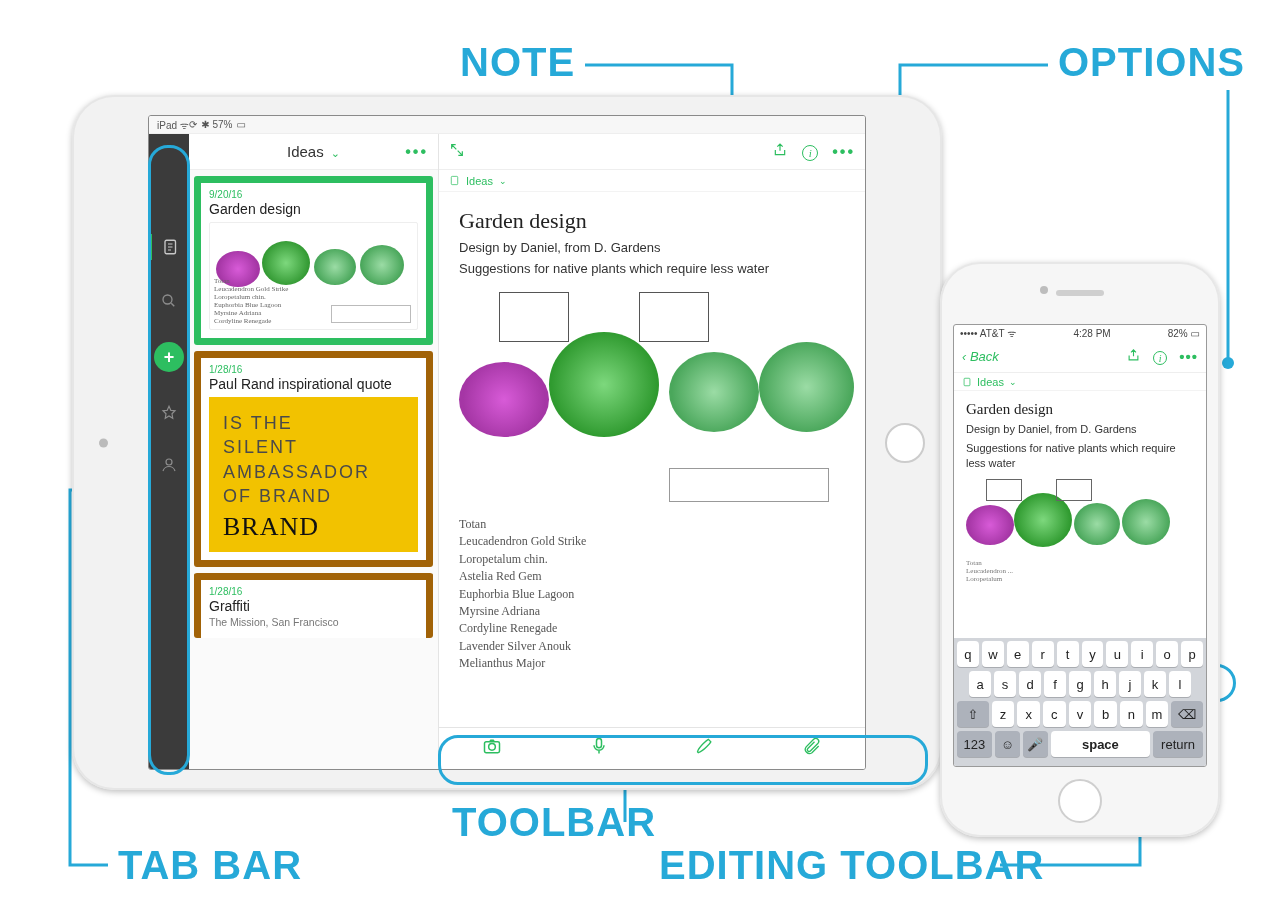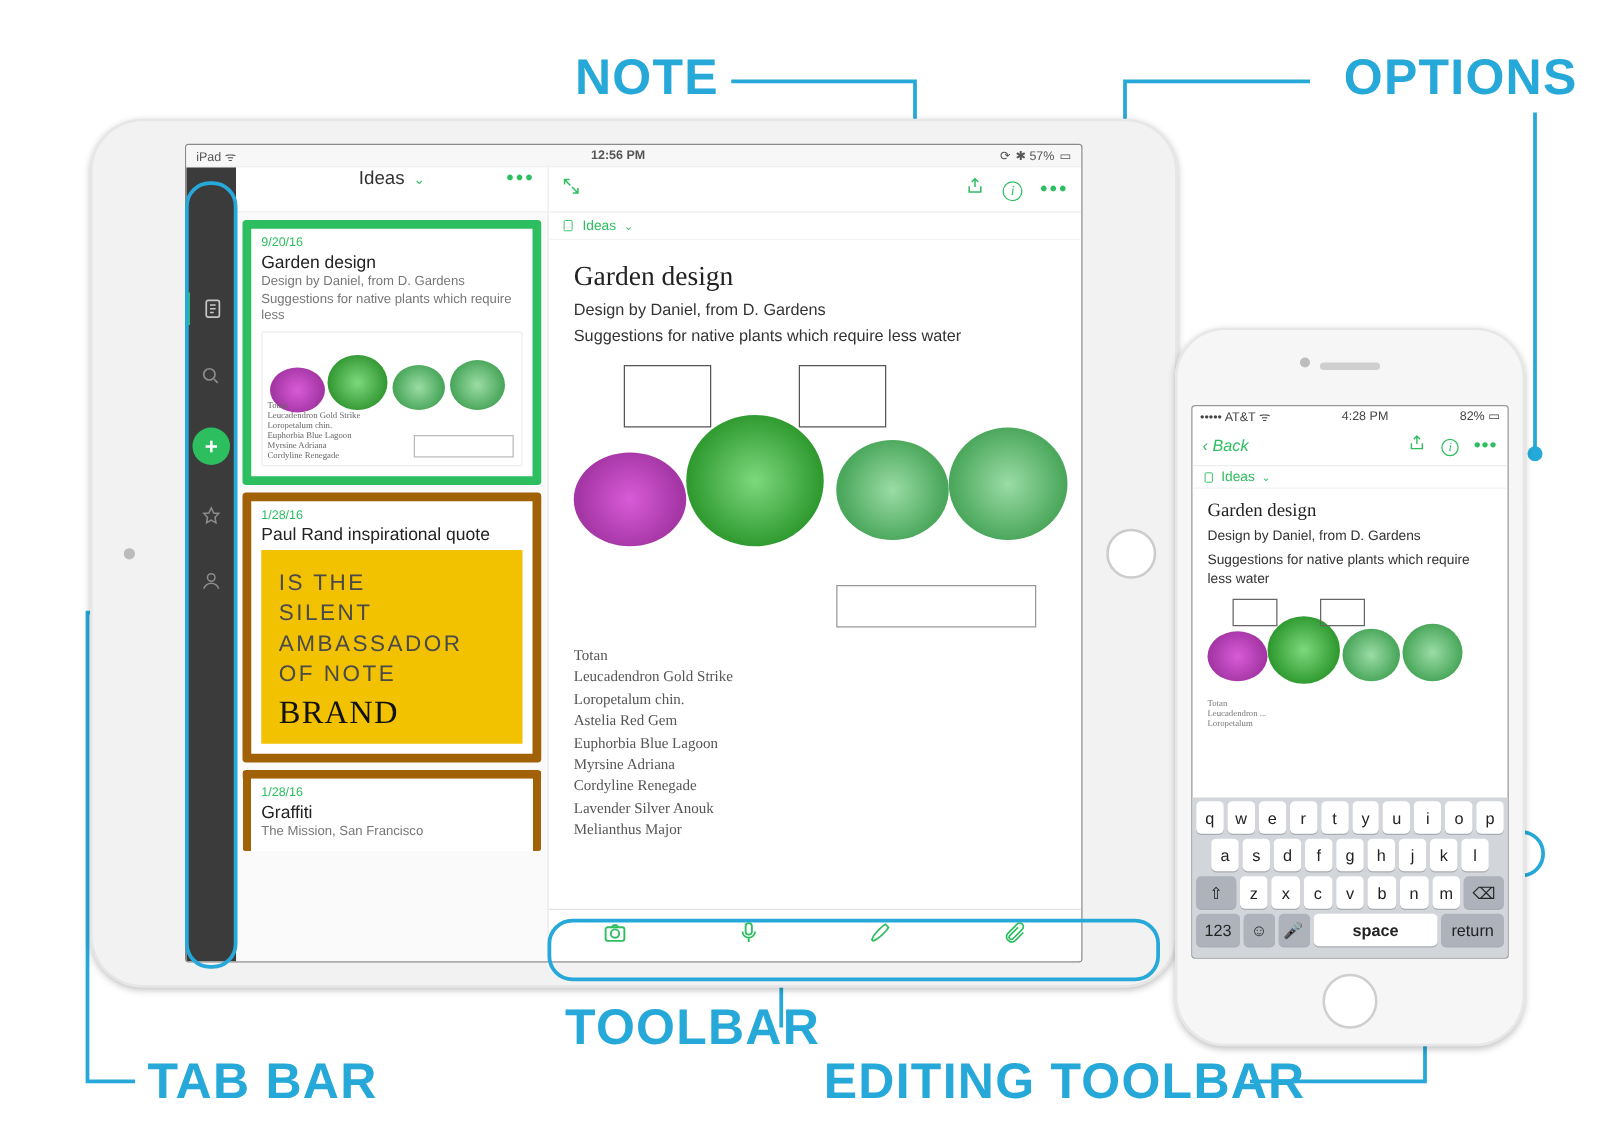--- a/index.html
+++ b/index.html
@@ -22,21 +22,21 @@
 
   .app { position:absolute; top:18px; left:0; right:0; bottom:0; display:flex;}
   
   .tabbar { width:40px; background:#3b3b3b; display:flex; flex-direction:column; align-items:center; padding-top:100px; gap:30px;}
   .tabbar .ic { width:22px; height:22px; display:flex; align-items:center; justify-content:center; color:#8d8d8d;}
   .tabbar .notes { border-left:3px solid #2dbe60; color:#c8c8c8; width:100%; justify-content:center; display:flex; padding:4px 0;}
   .tabbar .add { width:30px; height:30px; background:#2dbe60; border-radius:50%; color:#fff; display:flex; align-items:center; justify-content:center; font-size:18px; font-weight:bold;}
 
   
   .list { width:250px; border-right:1px solid #e4e4e4; display:flex; flex-direction:column; background:#fafafa;}
-  .list .hdr { height:36px; display:flex; justify-content:center; position:relative; background:#fff; border-bottom:1px solid #eee;}
+  .list .hdr { height:36px; display:flex; align-items:center; justify-content:center; position:relative; background:#fff; border-bottom:1px solid #eee;}
   .list .hdr .title { font-size:15px; color:#333; }
   .list .hdr .chev { color:#2dbe60; margin-left:4px; font-size:11px;}
   .list .hdr .more { position:absolute; right:10px; color:#2dbe60; letter-spacing:2px; font-weight:bold;}
   .list .search { height:30px; display:flex; align-items:center; padding:0 8px; background:#fff; border-bottom:1px solid #eee;}
   .list .sbox { flex:1; display:flex; align-items:center; background:#f1f1f1; border-radius:6px; padding:2px 8px; color:#8a8a8a; font-size:11px; gap:5px;}
   .list .sicons { display:flex; gap:8px; padding-left:8px; color:#9a9a9a;}
   .list .items { flex:1; overflow:hidden; }
   .card { margin:6px 5px; background:#fff; border:7px solid #a16207; border-radius:3px; padding:6px 8px 8px; }
   .card.sel { border-color:#2dbe60; }
   .card .date { font-size:10px; color:#2dbe60;}
@@ -86,21 +86,21 @@
   .kbd .kspace { flex:4;font-weight:bold;}
   .kbd .kret { flex:2; background:#adb2bb;}
 
   svg { overflow:visible;}
   .ginfo { width:16px; height:16px; border:1.6px solid #2dbe60; border-radius:50%; display:inline-flex; align-items:center; justify-content:center; font-size:11px; color:#2dbe60; font-style:italic; font-family:Georgia,serif;}
 </style>
 </head>
 <body>
 
 <div class="callout" style="left:460px; top:40px;">NOTE</div>
-<div class="callout" style="left:1058px; top:40px;margin-left:17px;">OPTIONS</div>
+<div class="callout" style="left:1058px; top:40px;">OPTIONS</div>
 <div class="callout" style="left:452px; top:800px;">TOOLBAR</div>
 <div class="callout" style="left:118px; top:843px;">TAB BAR</div>
 <div class="callout" style="left:659px; top:843px;">EDITING TOOLBAR</div>
 
 <svg class="callpath" style="left:0; top:0;" width="1280" height="900">
 
   <path d="M585 65 L732 65 L732 275" stroke="#26A9D8" stroke-width="3" fill="none"></path>
   <circle class="dot" cx="732" cy="280" r="7"></circle>
 
   <path d="M1048 65 L900 65 L900 175" stroke="#26A9D8" stroke-width="3" fill="none"></path>
@@ -118,21 +118,20 @@
   <path d="M1000 865 L1140 865 L1140 690" stroke="#26A9D8" stroke-width="3" fill="none"></path>
   <circle class="dot" cx="1140" cy="685" r="7"></circle>
 </svg>
 
 <div class="ipad">
   <div class="cam"></div>
   <div class="home"></div>
   <div class="screen">
     <div class="ipad-status">
       <span>iPad ᯤ</span>
-      <span class="mid">12:56 PM</span>
       <span class="right">
           <span>⟳</span>
           <span>✱ 57%</span>
           <span>▭</span>
         </span>
     </div>
     <div class="app">
 
       <div class="tabbar">
         <div class="notes">
@@ -165,39 +164,37 @@
 
       <div class="list">
         <div class="hdr">
           <span class="title"><span>Ideas</span><span class="chev"> ⌄</span></span>
           <span class="more">•••</span>
         </div>
         <div class="items">
           <div class="card sel">
             <div class="date">9/20/16</div>
             <div class="t">Garden design</div>
-            <div class="sub">Design by Daniel, from D. Gardens
-Suggestions for native plants which require less</div>
             <div class="thumb-garden">
               <div class="bush" style="left:6px; top:28px; width:44px; height:36px; background:radial-gradient(circle,#d85bd8,#a536a5 70%);"></div>
               <div class="bush" style="left:52px; top:18px; width:48px; height:44px; background:radial-gradient(circle,#7dd87d,#349a34 70%);"></div>
               <div class="bush" style="left:104px; top:26px; width:42px; height:36px; background:radial-gradient(circle,#9bdca5,#4aa75b 70%);"></div>
               <div class="bush" style="left:150px; top:22px; width:44px; height:40px; background:radial-gradient(circle,#9bdca5,#4aa75b 70%);"></div>
               <div style="position:absolute; left:4px; bottom:4px; font-family:'Comic Sans MS',cursive; font-size:7px; color:#666;">Totan<br>Leucadendron Gold Strike<br>Loropetalum chin.<br>Euphorbia Blue Lagoon<br>Myrsine Adriana<br>Cordyline Renegade</div>
               <div style="position:absolute; right:6px; bottom:6px; width:80px; height:18px; border:1px solid #bbb;"></div>
             </div>
           </div>
           <div class="card">
             <div class="date">1/28/16</div>
             <div class="t">Paul Rand inspirational quote</div>
             <div class="quote-block">
               <div class="ql" style="white-space:pre-line;">IS THE
 SILENT
 AMBASSADOR
-OF NOTE</div>
+OF BRAND</div>
               <div class="brand">BRAND</div>
             </div>
           </div>
           <div class="card" style="margin-bottom:0; border-bottom:none;">
             <div class="date">1/28/16</div>
             <div class="t">Graffiti</div>
             <div class="sub">The Mission, San Francisco</div>
           </div>
         </div>
       </div>

